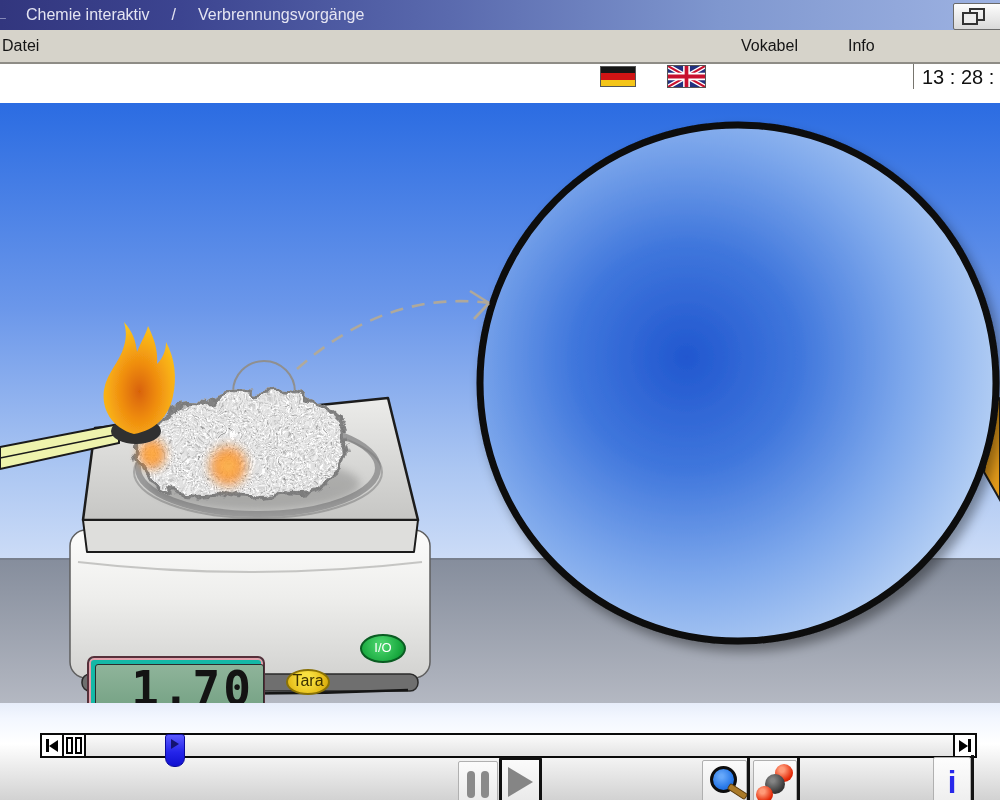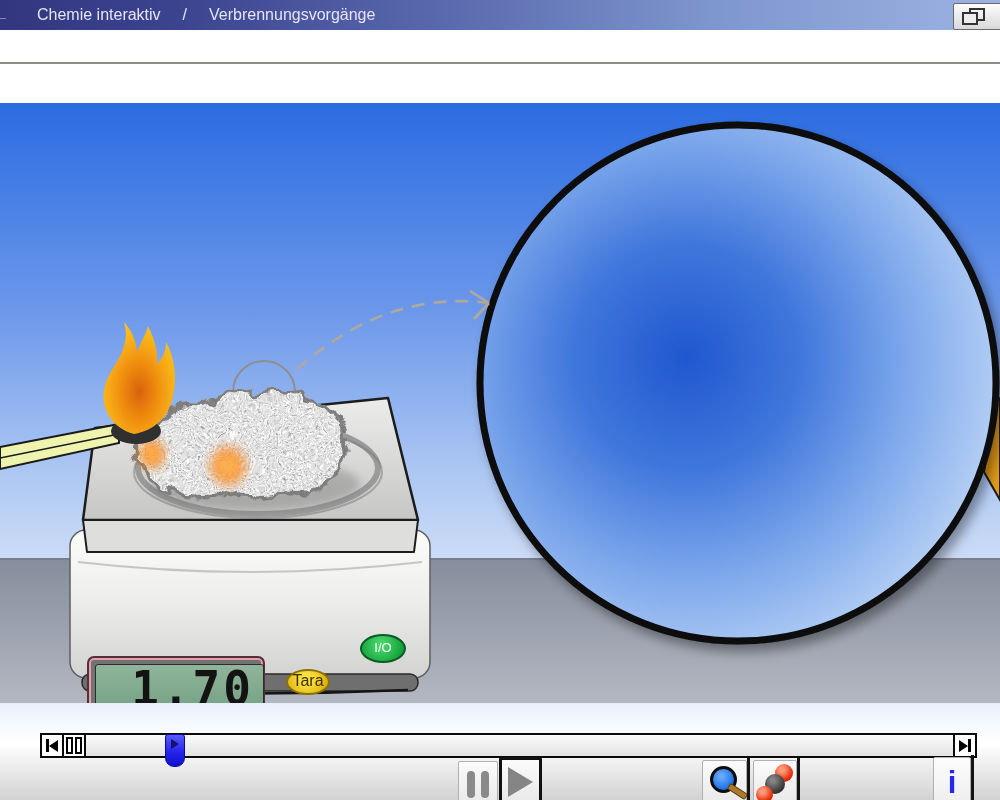--- a/index.html
+++ b/index.html
@@ -3,21 +3,21 @@
 <meta charset="utf-8">
 <style>
   html,body{margin:0;padding:0;background:#fff;}
   #app{position:relative;width:1000px;height:800px;overflow:hidden;
        font-family:"Liberation Sans",sans-serif;-webkit-font-smoothing:antialiased;}
   
   .titlebar{position:absolute;left:0;top:0;width:1000px;height:30px;
     background:linear-gradient(90deg,#32367e 0%,#3c4490 18%,#5a6aae 45%,#7f97cf 72%,#9db2e2 100%);
     display:flex;align-items:center;color:#e4e4f2;font-size:16px;}
   .titlebar .back{margin-left:-6px;width:22px;color:#c9cfe8;font-size:15px;}
-  .titlebar .app{margin-left:21px;}
+  .titlebar .app{margin-left:10px;}
   .titlebar .sep{margin:0 22px;}
   .restore-btn{position:absolute;left:953px;top:3px;width:55px;height:25px;
     background:linear-gradient(180deg,#fdfdfd,#d9d9d9);border:1px solid #6a6a6a;border-radius:2px;}
   .restore-ico{position:absolute;left:8px;top:4px;width:22px;height:15px;}
   .restore-ico .b1{position:absolute;left:7px;top:0;width:12px;height:9px;border:2px solid #333;}
   .restore-ico .b2{position:absolute;left:0;top:4px;width:12px;height:9px;border:2px solid #333;background:#ededed;}
   
   .menubar{position:absolute;left:0;top:30px;width:1000px;height:32px;background:#d6d3ca;}
   .menubar .item{position:absolute;top:0;height:32px;line-height:32px;font-size:16px;color:#141414;}
   .mi-datei{left:2px;}
@@ -34,21 +34,21 @@
   .menubar-edge{position:absolute;left:0;top:62px;width:1000px;height:2px;background:#8e8c86;}
   
   .banner{position:absolute;left:0;top:64px;width:1000px;height:36px;
     background:linear-gradient(180deg,#1f6ce4 0%,#4b90f3 38%,#4b90f3 58%,#1a62dc 100%);
     border-bottom:3px solid #1c2c72;color:#fafaff;font-size:21px;}
   .banner span{position:absolute;left:1px;top:5px;white-space:nowrap;}
   
   .scene{position:absolute;left:0;top:103px;width:1000px;height:600px;}
   .scene svg{display:block;}
   
-  .lcd-frame{position:absolute;left:87px;top:553px;width:174px;height:62px;background:#737373;
+  .lcd-frame{position:absolute;left:87px;top:553px;width:174px;height:62px;background:#14b8a6;
     border:2px solid #55303a;border-radius:7px;box-shadow:inset 0 0 0 2px #e3a0aa;}
   .lcd-screen{position:absolute;left:6px;top:6px;width:158px;height:46px;background:linear-gradient(180deg,#8fb49a,#74a183);
     border:1px solid #2c2c2c;border-radius:3px;display:flex;align-items:center;justify-content:flex-end;padding-right:9px;overflow:hidden;}
   .lcd-text{font-family:"DejaVu Sans Mono",monospace;font-weight:700;font-size:46px;color:#131313;
     letter-spacing:3px;transform:scaleY(1.04);line-height:1;}
   .btn-tara{position:absolute;left:286px;top:566px;width:40px;height:22px;border-radius:50%;
     background:radial-gradient(circle at 45% 35%,#f8e040 20%,#e4ba16 70%,#c89c08 100%);
     border:2px solid #8a7206;color:#3c3000;font-size:16px;text-align:center;line-height:20px;}
   .btn-io{position:absolute;left:360px;top:531px;width:42px;height:25px;border-radius:50%;
     background:radial-gradient(circle at 45% 35%,#46d068 15%,#18a83e 70%,#0d8030 100%);
@@ -110,20 +110,37 @@
     <span class="sep">/</span>
     <span>Verbrennungsvorgänge</span>
     <div class="restore-btn">
       <div class="restore-ico">
         <div class="b1"></div>
           <div class="b2"></div>
       </div>
     </div>
   </div>
 
+  <div class="menubar">
+    <span class="item mi-datei">Datei</span>
+    <div class="flag flag-de"></div>
+    <div class="flag flag-uk">
+      <svg viewBox="0 0 60 30" preserveAspectRatio="none">
+        <rect width="60" height="30" fill="#22307e"></rect>
+        <path d="M0,0 L60,30 M60,0 L0,30" stroke="#ffffff" stroke-width="7"></path>
+        <path d="M0,0 L60,30 M60,0 L0,30" stroke="#c8102e" stroke-width="3"></path>
+        <path d="M30,0 V30 M0,15 H60" stroke="#ffffff" stroke-width="11"></path>
+        <path d="M30,0 V30 M0,15 H60" stroke="#c8102e" stroke-width="6"></path>
+      </svg>
+    </div>
+    <span class="item mi-vokabel">Vokabel</span>
+    <span class="item mi-info">Info</span>
+    <div class="menu-sep"></div>
+    <div class="clock">13 : 28 :</div>
+  </div>
   <div class="menubar-edge"></div>
 
 
   <div class="scene">
     <svg width="1000" height="600" viewBox="0 103 1000 600">
       <defs>
         <linearGradient id="g-sky" x1="0" y1="0" x2="0" y2="1">
           <stop offset="0" stop-color="#2b6ce2"></stop>
             <stop offset="0.45" stop-color="#6b97ea"></stop>
           <stop offset="0.8" stop-color="#abc6f2"></stop>

